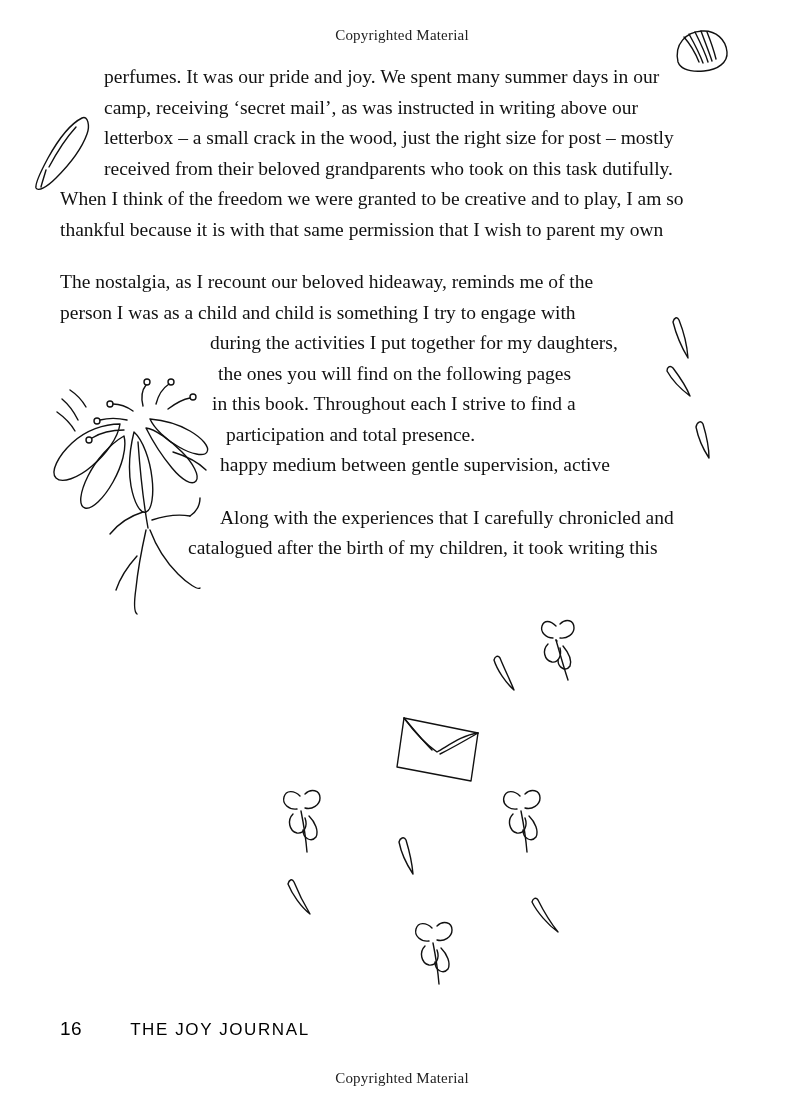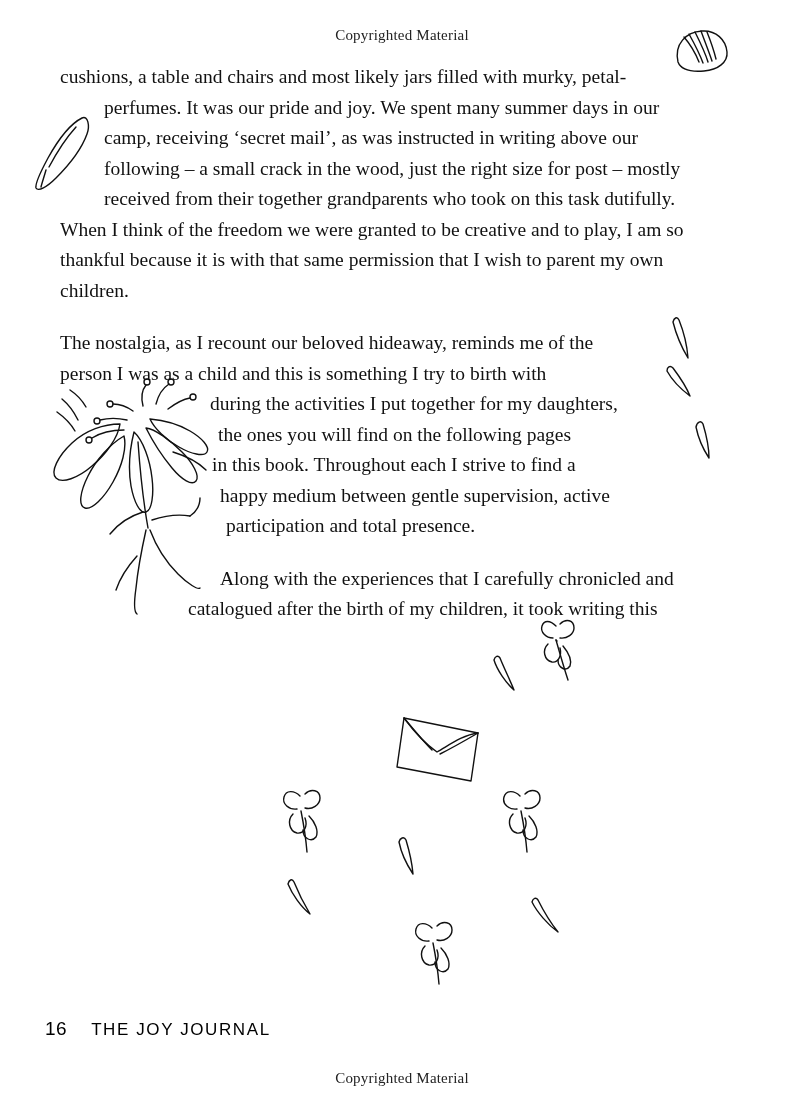--- a/index.html
+++ b/index.html
@@ -58,34 +58,35 @@
   .i8 { padding-left: 128px; }
   .i9 { padding-left: 122px; }
   .i10 { padding-left: 136px; }
   .i11 { padding-left: 160px; }
 
   .para2 { margin-top: 16px; }
   .para3 { margin-top: 19px; }
 
   .footer {
     position: absolute;
-    left: 45px;
+    left: 60px;
     top: 1018px;
     display: flex;
     align-items: baseline;
-    gap: 24px;
+    gap: 18px;
     font-family: "Liberation Sans", sans-serif;
   }
   .folio {
     font-size: 19px;
     letter-spacing: 0.5px;
   }
   .running-title {
     font-size: 17px;
     letter-spacing: 1.6px;
+    margin-left: 30px;
   }
 
   
   .art {
     position: absolute;
     left: 0;
     top: 0;
     width: 800px;
     height: 1113px;
     pointer-events: none;
@@ -95,38 +96,36 @@
 </head>
 <body>
 
 <div class="page">
 
   <div class="watermark top">Copyrighted Material</div>
 
   <div class="body-text">
 
     <p class="para">
-      <span class="line">cushions, a table and chairs and most likely jars filled with murky, petal-</span>
       <span class="line i1">perfumes. It was our pride and joy. We spent many summer days in our</span>
       <span class="line i1">camp, receiving ‘secret mail’, as was instructed in writing above our</span>
-      <span class="line i1">following – a small crack in the wood, just the right size for post – mostly</span>
-      <span class="line i1">received from their together grandparents who took on this task dutifully.</span>
+      <span class="line i1">letterbox – a small crack in the wood, just the right size for post – mostly</span>
+      <span class="line i1">received from their beloved grandparents who took on this task dutifully.</span>
       <span class="line">When I think of the freedom we were granted to be creative and to play, I am so</span>
       <span class="line">thankful because it is with that same permission that I wish to parent my own</span>
-      <span class="line">children.</span>
     </p>
 
     <p class="para para2">
       <span class="line">The nostalgia, as I recount our beloved hideaway, reminds me of the</span>
-      <span class="line">person I was as a child and this is something I try to birth with</span>
+      <span class="line">person I was as a child and child is something I try to engage with</span>
       <span class="line i2">during the activities I put together for my daughters,</span>
       <span class="line i3">the ones you will find on the following pages</span>
       <span class="line i4">in this book. Throughout each I strive to find a</span>
+      <span class="line i6">participation and total presence.</span>
       <span class="line i5">happy medium between gentle supervision, active</span>
-      <span class="line i6">participation and total presence.</span>
     </p>
 
     <p class="para para3">
       <span class="line i11">Along with the experiences that I carefully chronicled and</span>
       <span class="line i8">catalogued after the birth of my children, it took writing this</span>
     </p>
 
   </div>
 
   <div class="art">

